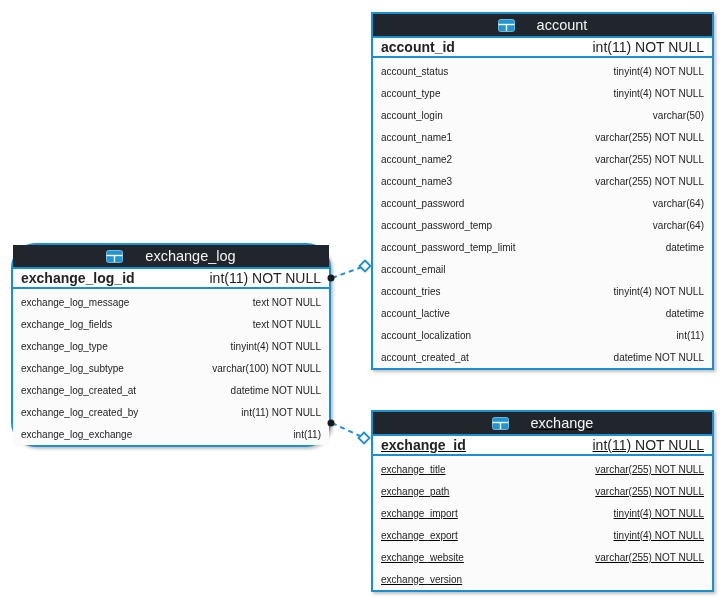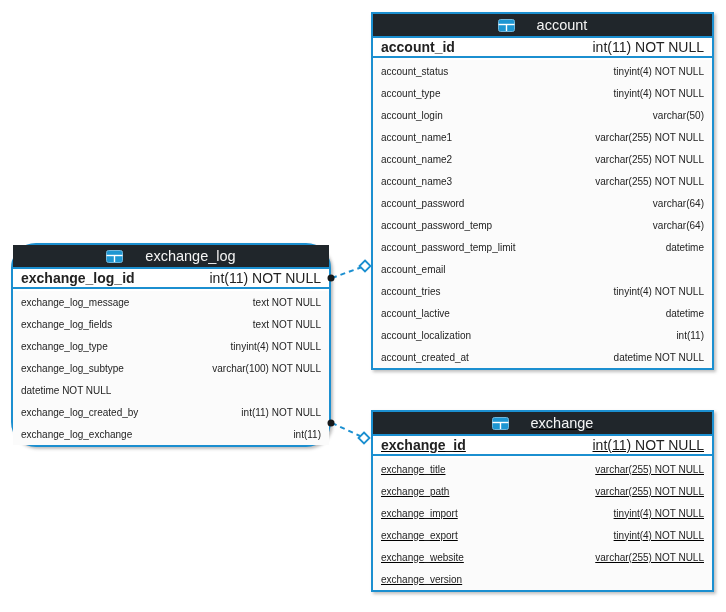--- a/index.html
+++ b/index.html
@@ -99,20 +99,21 @@
       </div>
       <div class="col-row">
         <span class="col-name">exchange_log_type</span>
         <span class="col-type">tinyint(4) NOT NULL</span>
       </div>
       <div class="col-row">
         <span class="col-name">exchange_log_subtype</span>
         <span class="col-type">varchar(100) NOT NULL</span>
       </div>
       <div class="col-row">
+        <span class="col-name">exchange_log_created_at</span>
         <span class="col-type">datetime NOT NULL</span>
       </div>
       <div class="col-row">
         <span class="col-name">exchange_log_created_by</span>
         <span class="col-type">int(11) NOT NULL</span>
       </div>
       <div class="col-row">
         <span class="col-name">exchange_log_exchange</span>
         <span class="col-type">int(11)</span>
       </div>

